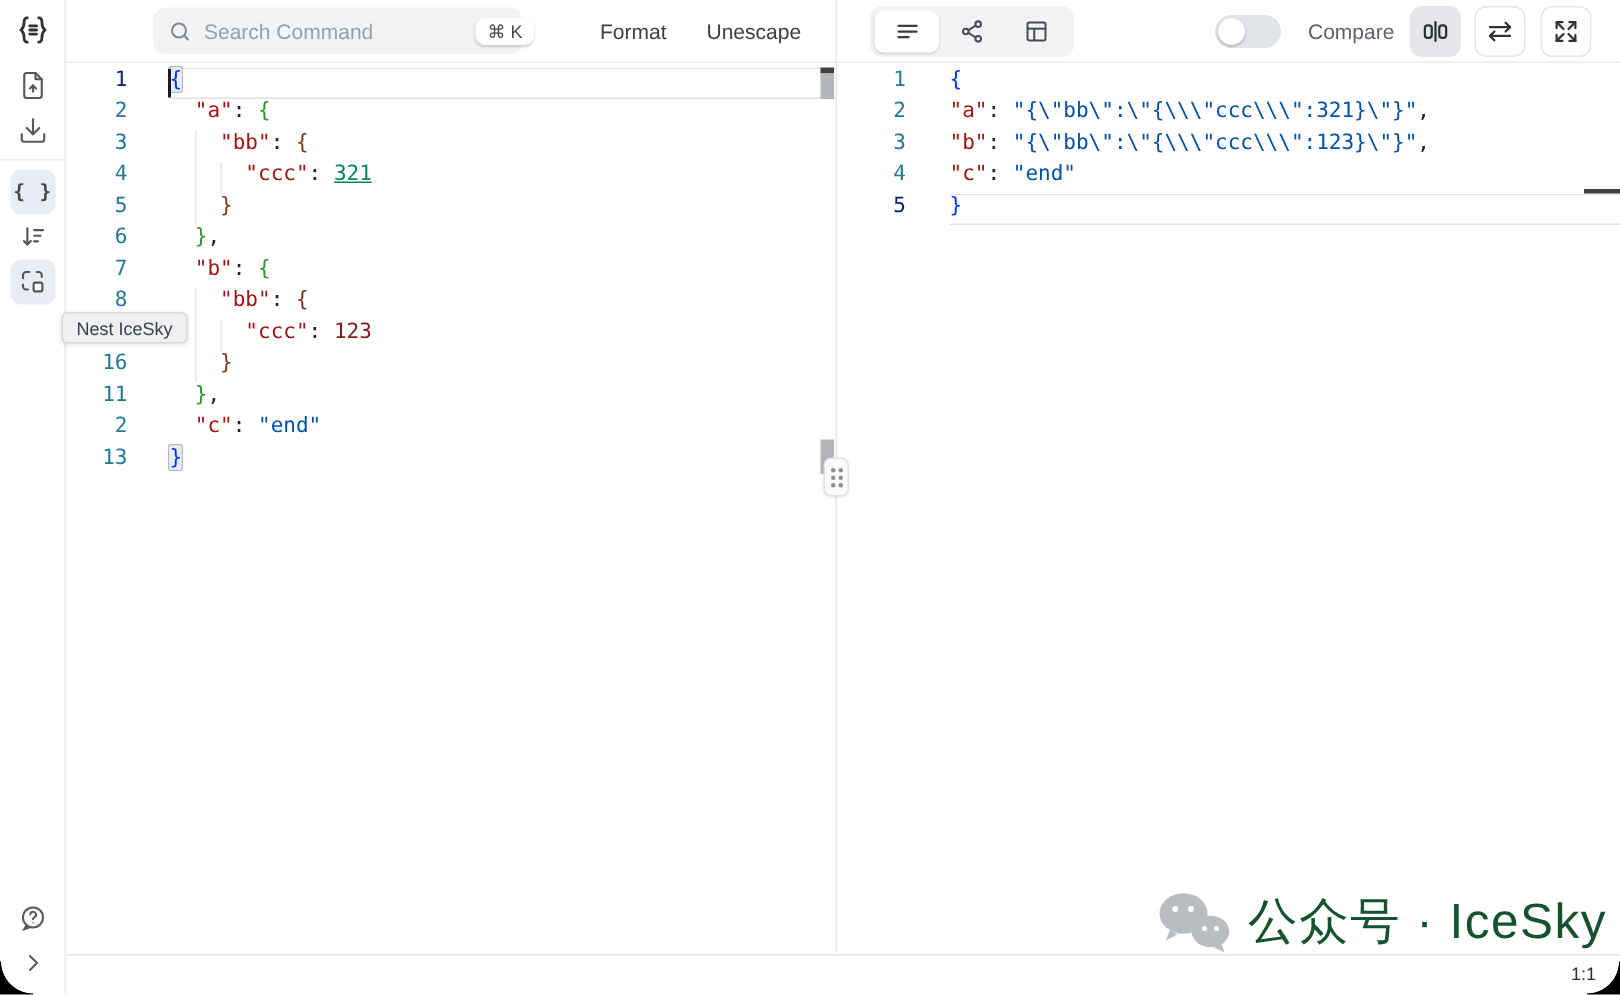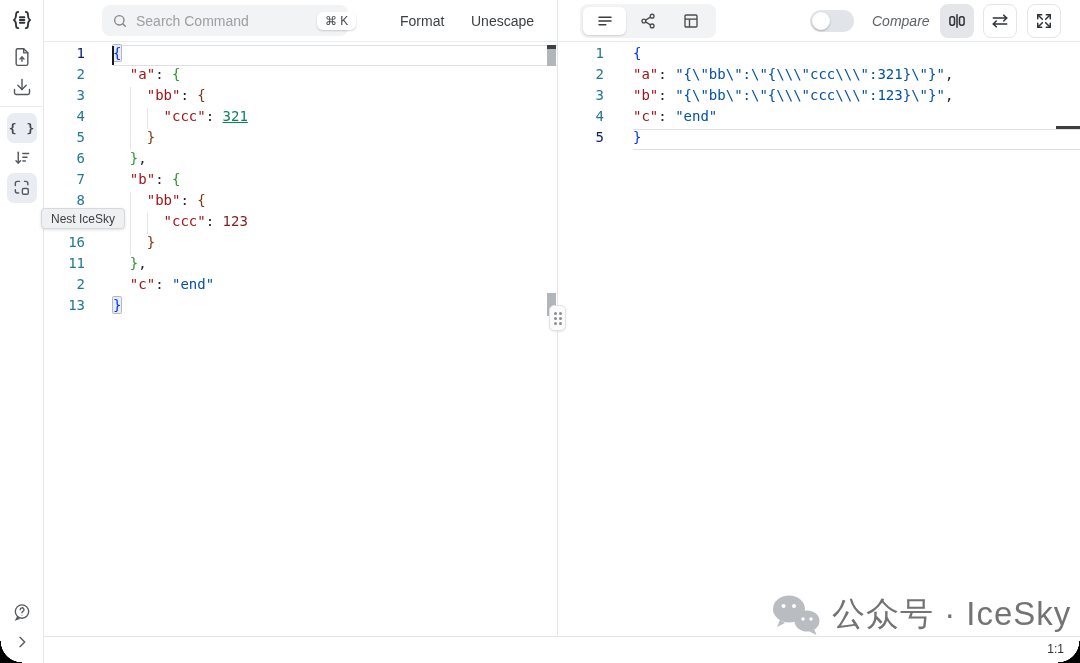--- a/index.html
+++ b/index.html
@@ -36,21 +36,21 @@
   .seg { position:absolute; left:536px; top:4px; width:136px; height:34px;
     background:#f1f3f4; border-radius:8px; display:flex; align-items:center; padding:3px; }
   .seg-cell { width:43px; height:28px; border-radius:6px; display:flex;
     align-items:center; justify-content:center; color:#4a4d52; cursor:pointer; }
   .seg-cell.active { background:#fff; box-shadow:0 1px 2px rgba(0,0,0,.15); }
   .toggle { position:absolute; left:766px; top:10px; width:44px; height:22px;
     border-radius:11px; background:#e1e4e8; cursor:pointer; }
   .knob { position:absolute; left:2px; top:2px; width:18px; height:18px; border-radius:50%;
     background:#fff; box-shadow:0 1px 2px rgba(0,0,0,.25); }
   .toggle-label { position:absolute; left:828px; top:0; height:24px; line-height:42px;
-    font-size:14px; color:#5f6368;font-style:italic; }
+    font-size:14px; color:#5f6368; }
   .sqbtn { position:absolute; top:4px; width:34px; height:34px; border-radius:8px;
     display:flex; align-items:center; justify-content:center; color:#3a3d42; cursor:pointer;
     background:#fff; border:1px solid #e4e5e8; }
   .sqbtn.filled { background:#e4e6ea; border:none; }
 
   
   .vdivider { position:absolute; left:557px; top:0; width:1px; height:635px;
     background:#e4e5e7; z-index:7; }
   .grip { position:absolute; left:549px; top:305px; width:17px; height:26px;
     background:#fbfbfc; border:1px solid #e0e2e5; border-radius:5px; z-index:8;
@@ -81,21 +81,21 @@
     width:2px; background:#1b1b1b; }
   .guide { position:absolute; width:1px; background:#e3e5e8; }
   .rmark { position:absolute; z-index:3; }
 
   
   .statusbar { position:absolute; left:44px; right:0; bottom:0; height:27px;
     background:#fff; border-top:1px solid #e3e4e6; z-index:5; }
   .zoomratio { position:absolute; right:16px; top:5px; font-size:12px; color:#303134; }
   .watermark { position:absolute; left:770px; top:592px; display:flex; align-items:center;
     gap:10px; z-index:40; pointer-events:none; }
-  .watermark .wm-text { font-size:33px; color:#737373; letter-spacing:1px; white-space:nowrap; }
+  .watermark .wm-text { font-size:33px; color:#14532d; letter-spacing:1px; white-space:nowrap; }
   .corner { position:absolute; bottom:0; width:22px; height:22px; z-index:50; }
   .corner.bl { left:0;  background:radial-gradient(circle 22px at 22px 0, rgba(0,0,0,0) 0 21px, #000 21.5px); }
   .corner.br { right:0; background:radial-gradient(circle 22px at 0 0,   rgba(0,0,0,0) 0 21px, #000 21.5px); }
   svg { display:block; }
 </style>
 </head>
 <body>
 
 <aside class="sidebar">
   <span class="logo">

